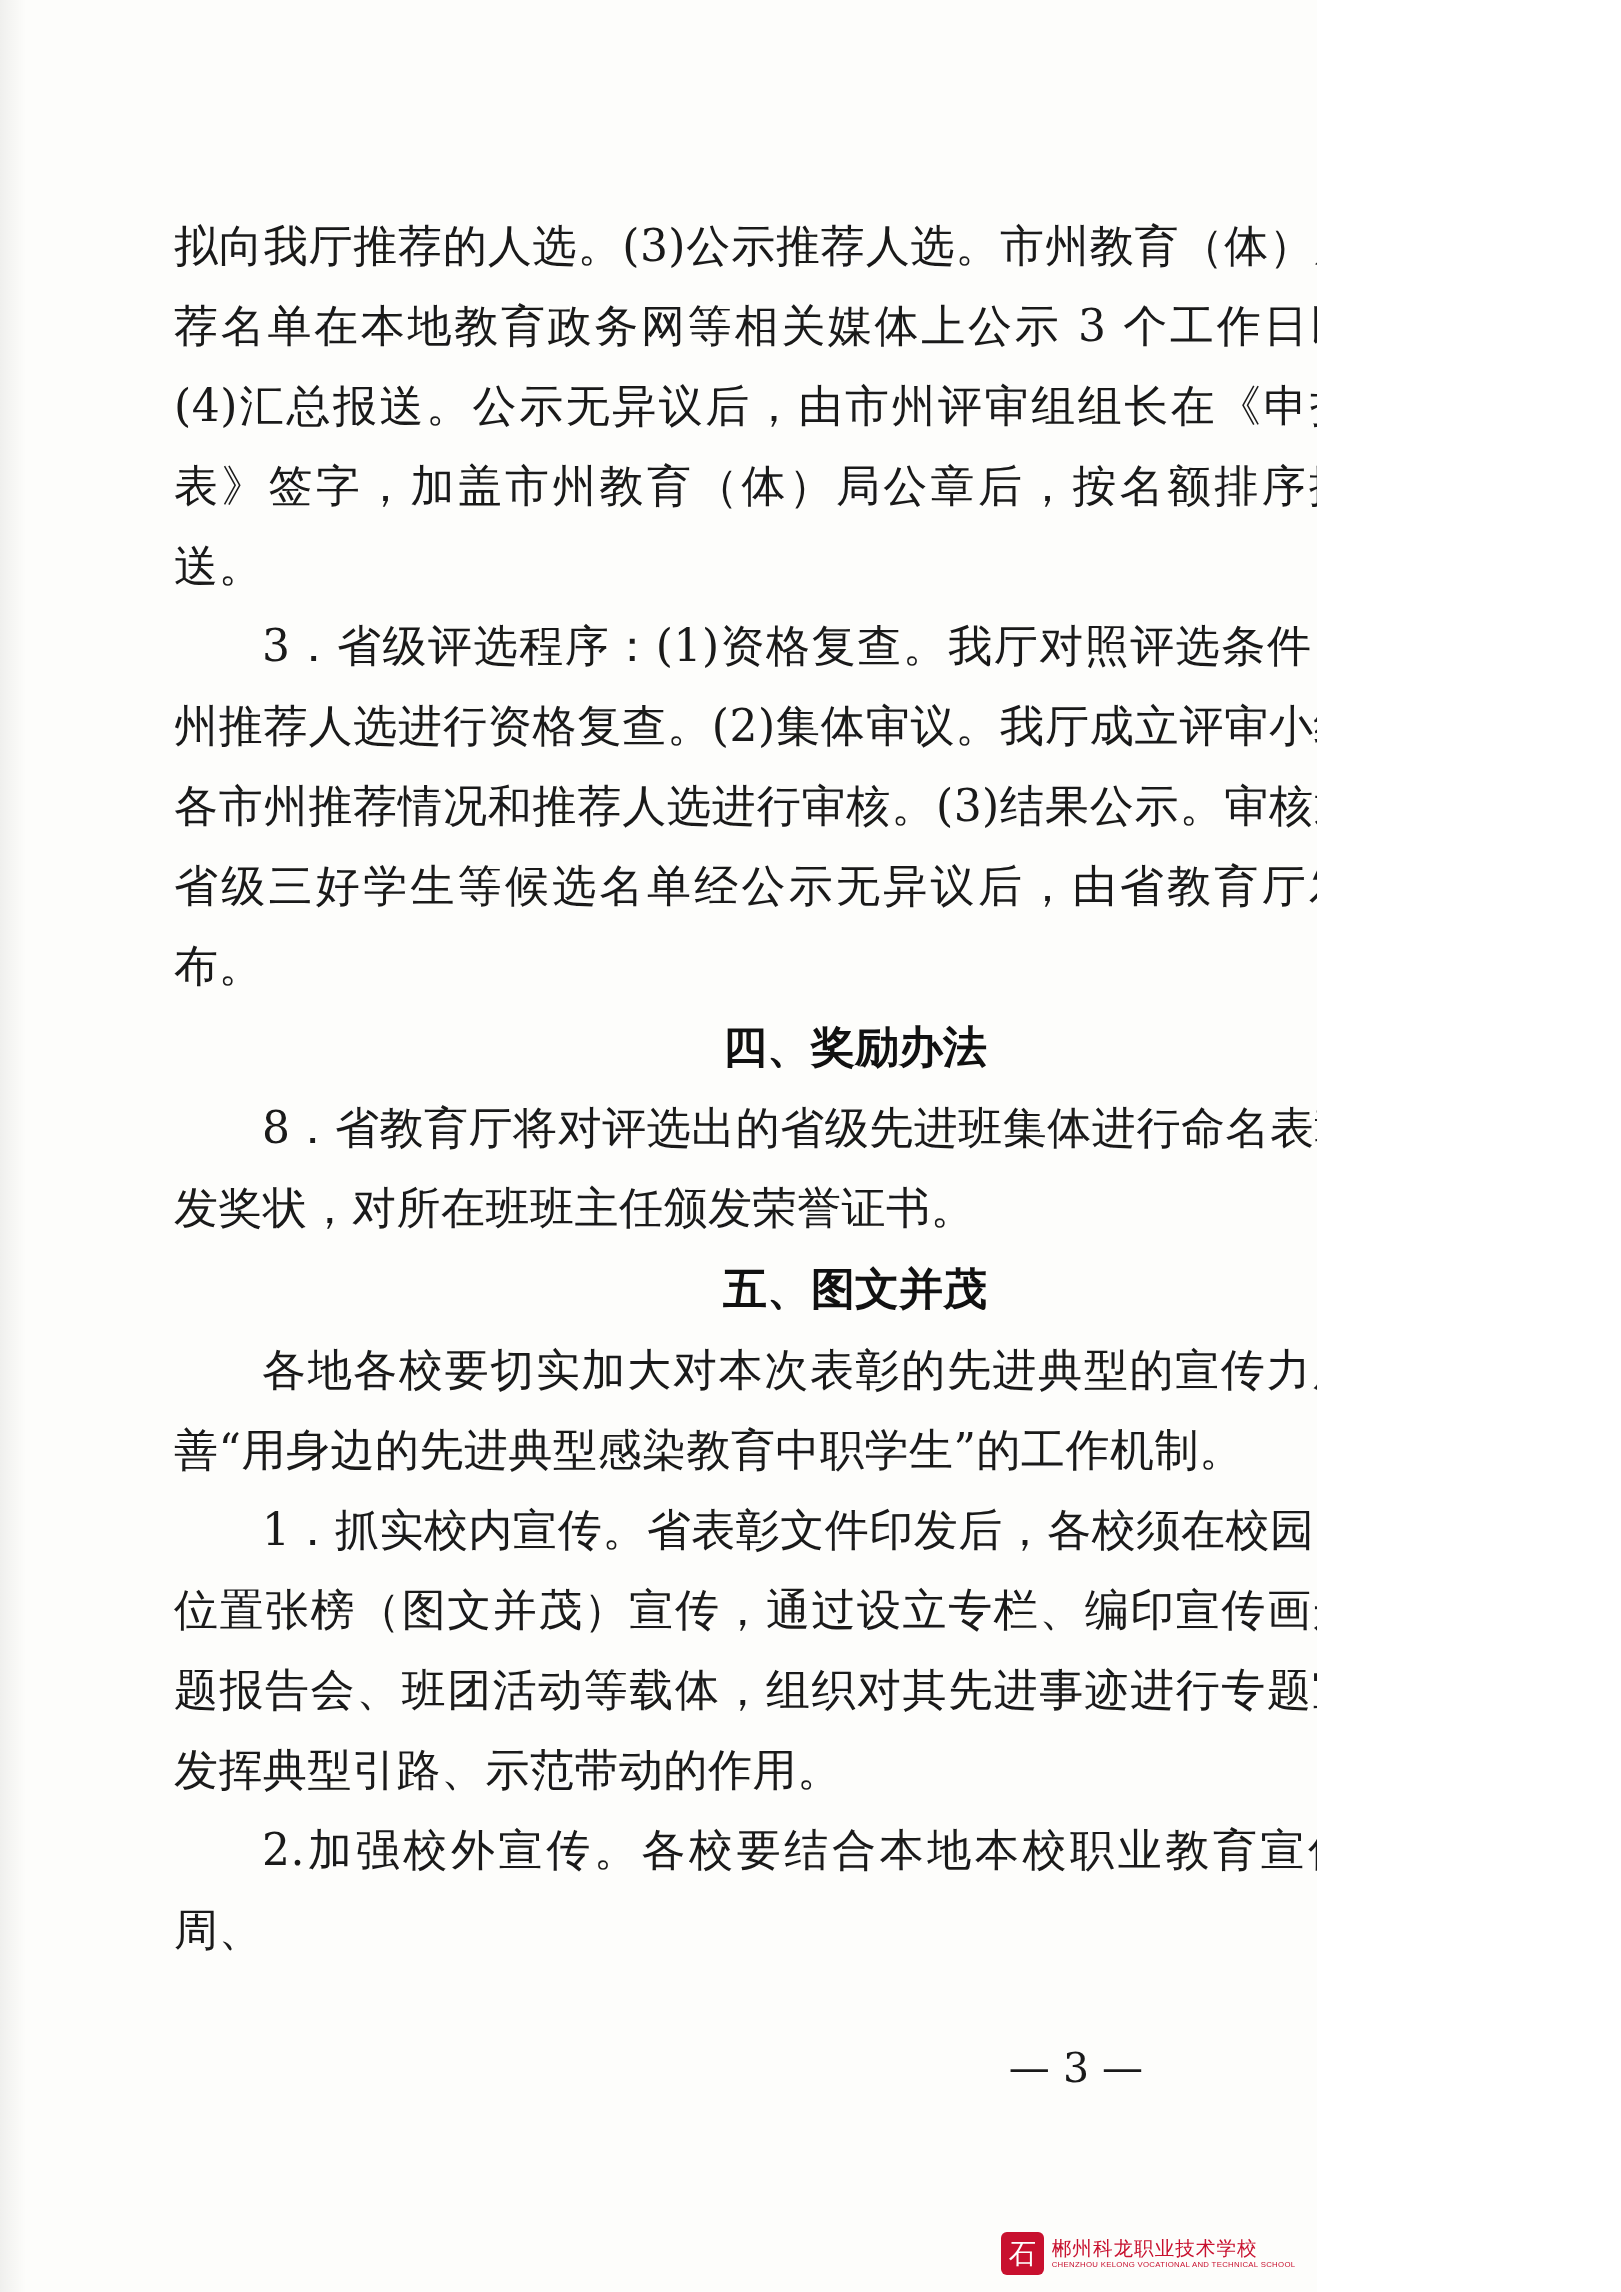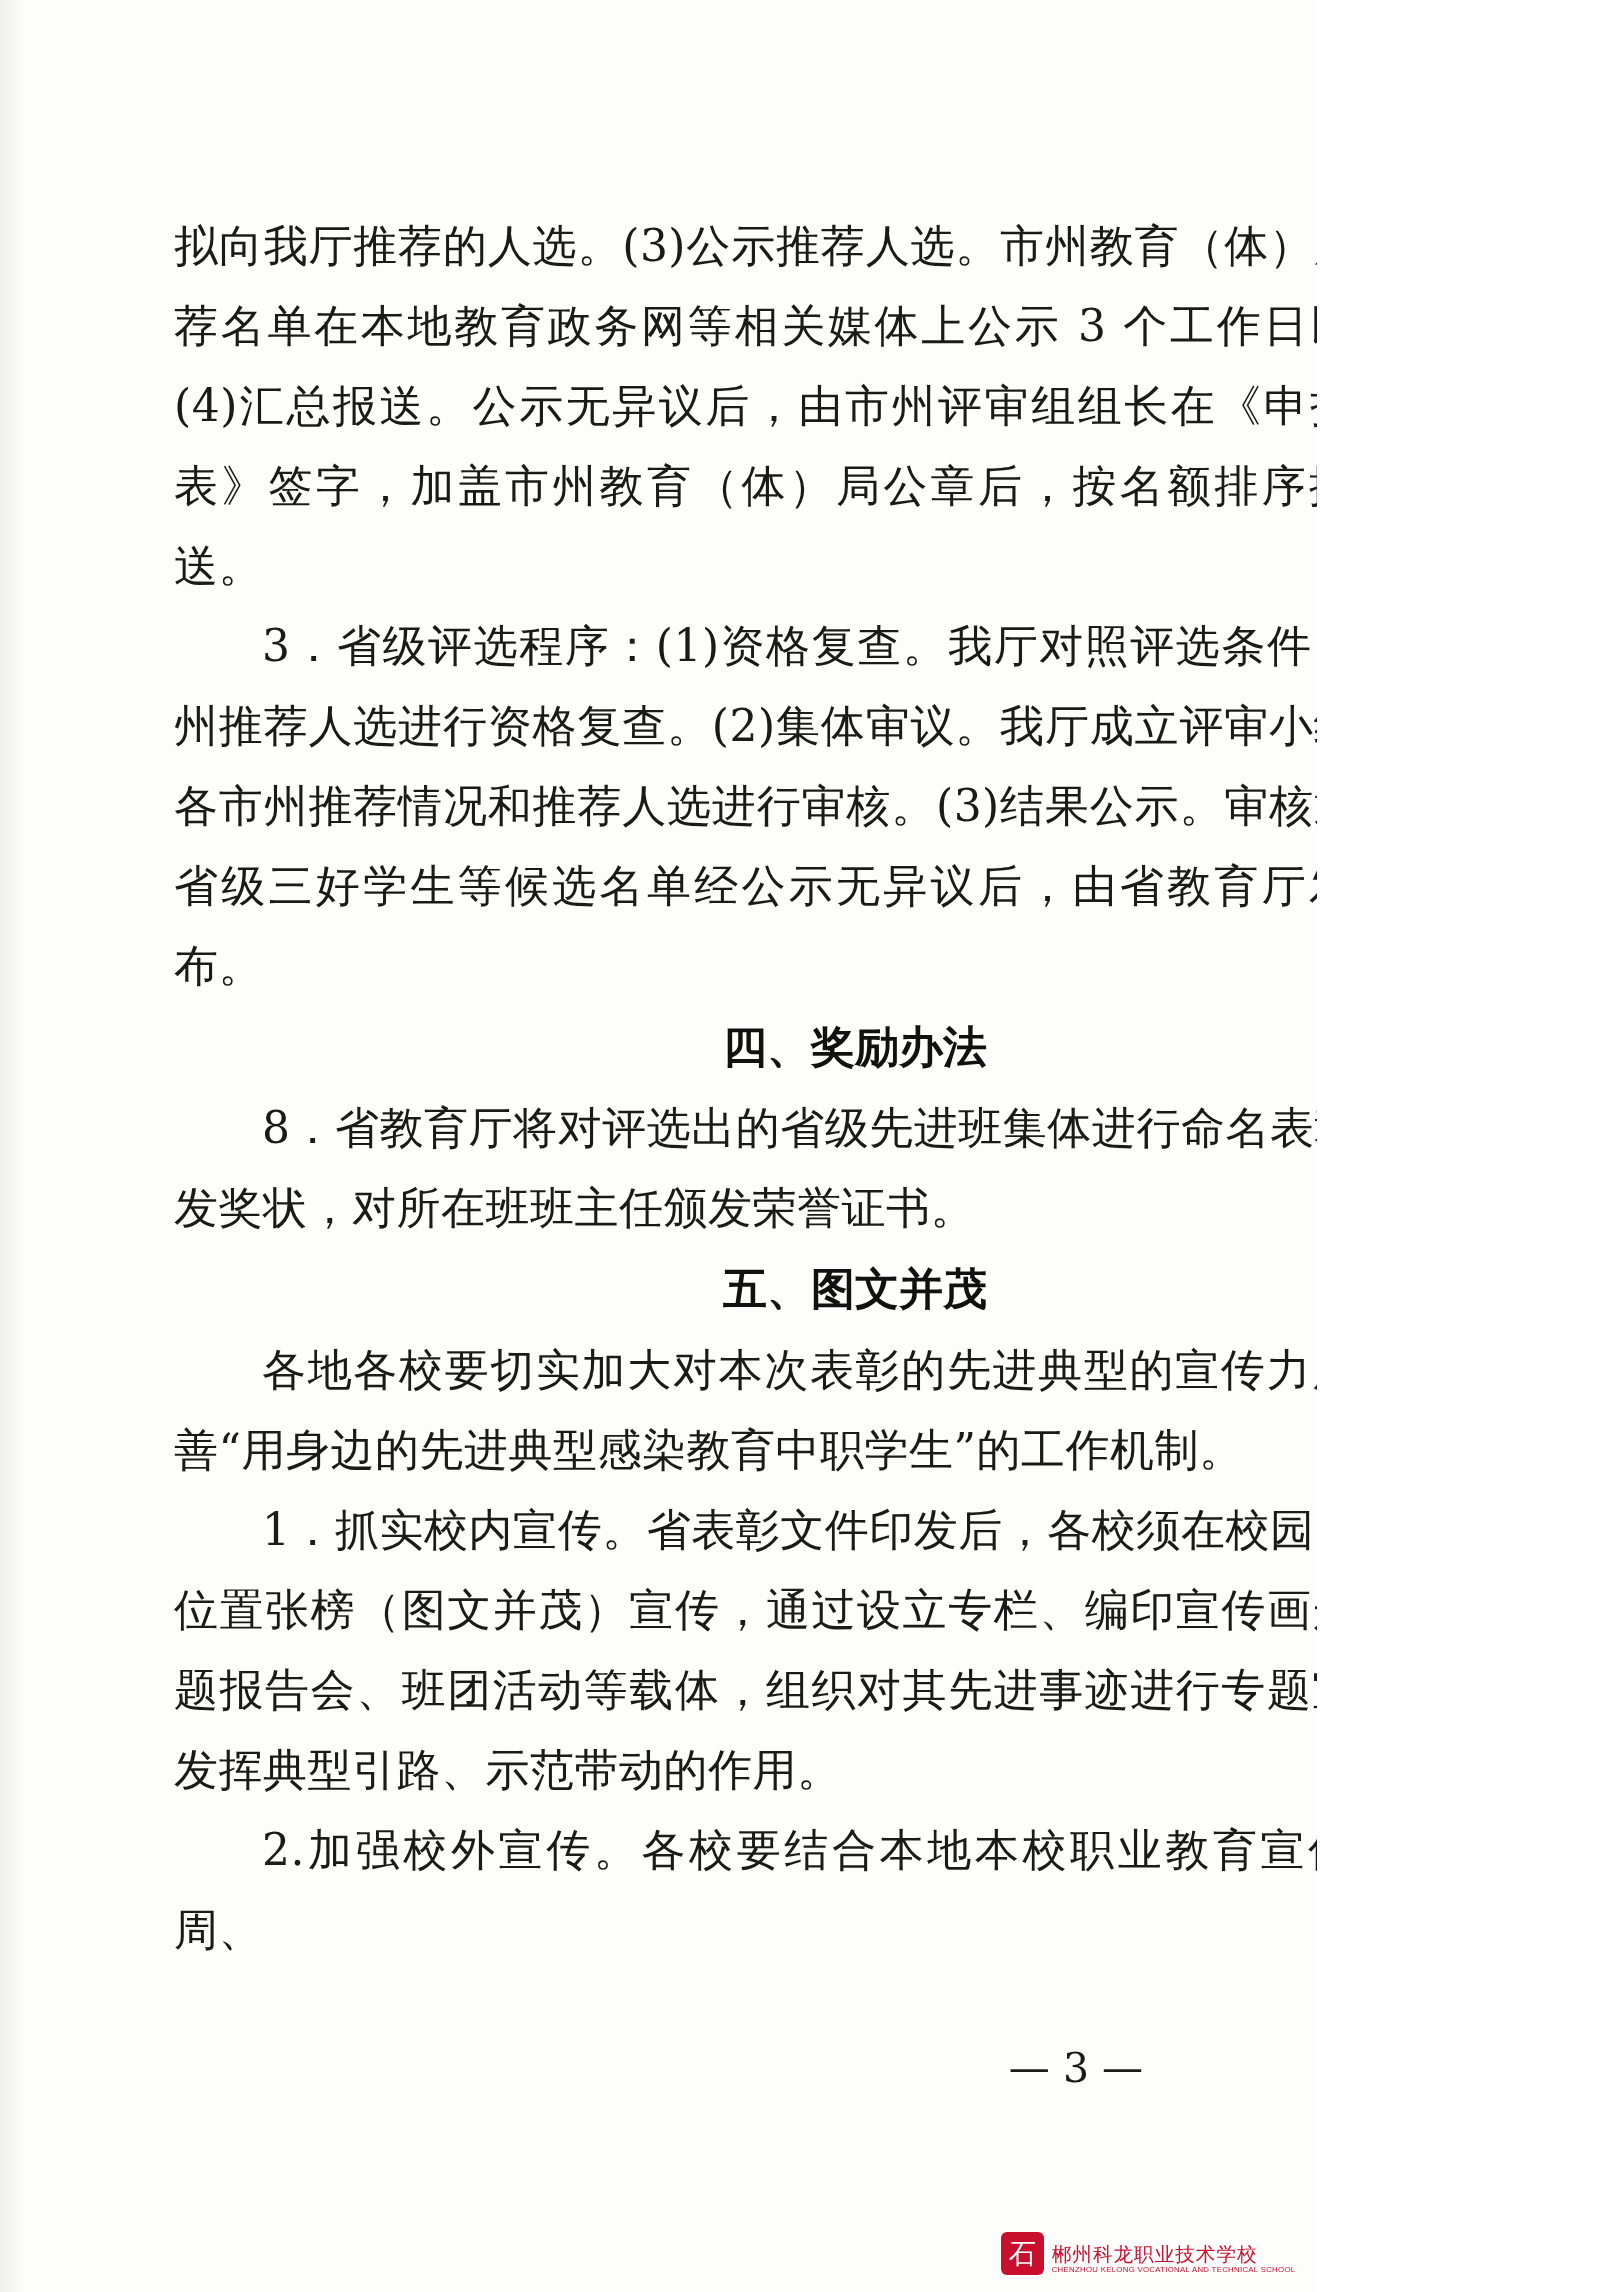--- a/index.html
+++ b/index.html
@@ -56,21 +56,21 @@
     text-align: right;
     font-size: 41px;
     color: #1a1a1a;
     font-family: "DejaVu Serif", "Liberation Serif", serif;
   }
   .watermark {
     position: absolute;
     right: 21.6px;
     bottom: 17.6px;
     display: flex;
-    align-items: flex-end;
+    align-items: center;
     gap: 7.8px;
   }
   .wm-logo {
     width: 43px;
     height: 43px;
     background: #c8102e;
     border-radius: 5.9px;
     position: relative;
     flex: 0 0 auto;
   }

